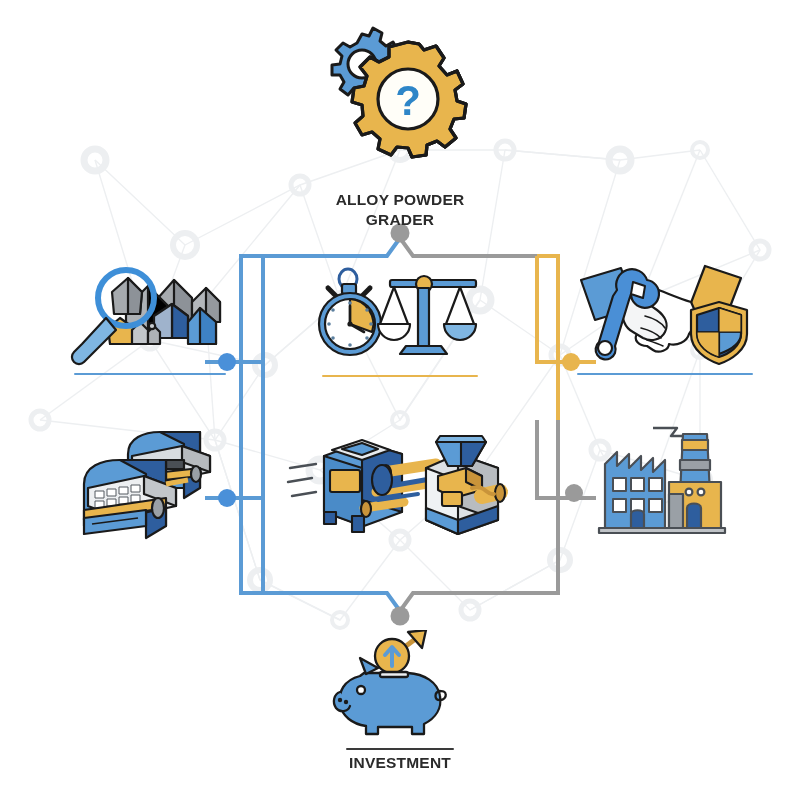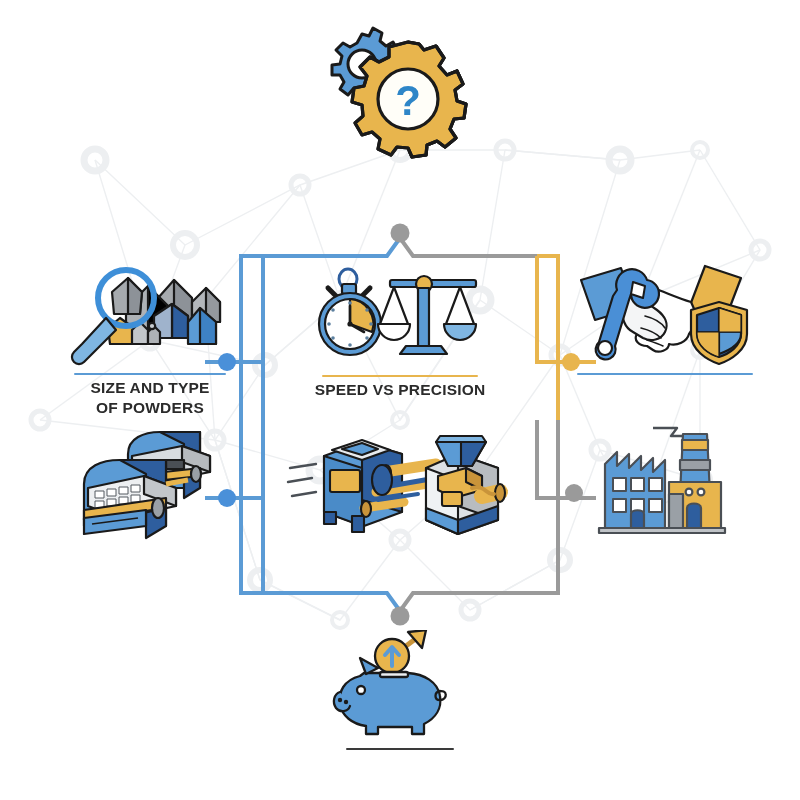--- a/index.html
+++ b/index.html
@@ -156,20 +156,21 @@
             <path fill="none" stroke="#1A1A1A" stroke-width="3.2" d="M0,-60 L11,-58 L16,-52 L28,-56 L36,-44 L31,-36 L39,-27 L49,-31 L55,-18
                      L47,-12 L49,-1 L58,2 L56,16 L46,17 L42,27 L48,36 L37,45 L29,39 L19,43
                      L18,53 L4,55 L0,46 L-11,45 L-17,53 L-30,47 L-28,37 L-36,30 L-46,33
                      L-53,21 L-45,14 L-46,3 L-56,0 L-54,-14 L-44,-16 L-41,-26 L-48,-35
                      L-38,-45 L-29,-40 L-19,-45 L-19,-55 Z"></path>
             <circle cx="0" cy="-3" r="30" fill="#FFFEF8"></circle>
           </g>
           <text x="0" y="13" text-anchor="middle" font-family="'Liberation Sans',sans-serif" font-size="42" font-weight="700" fill="#2E86C8">?</text>
         </g>
       </svg>
+      <div class="label" style="left:0;top:170px;width:200px;font-size:15.5px;">ALLOY POWDER GRADER</div>
     </div>
 
     <div class="node" style="left:60px;top:258px;width:180px;height:150px;">
       <svg width="172" height="110" viewBox="0 0 172 110" style="position:absolute;left:6px;top:0;">
         <g stroke="#1A1A1A" stroke-width="2.2" stroke-linejoin="round">
 
           <path d="M92 40 L108 22 L126 40 L126 62 L92 62 Z" fill="#A6AAAE"></path>
           <path d="M108 22 L126 40 L126 62 L108 62 Z" fill="#8D9298"></path>
           <path d="M126 44 L140 30 L154 44 L154 64 L126 64 Z" fill="#B3B7BB"></path>
           <path d="M140 30 L154 44 L154 64 L140 64 Z" fill="#95999E"></path>
@@ -193,22 +194,20 @@
           <circle cx="60" cy="40" r="28" fill="none" stroke="#1A1A1A" stroke-width="2.4"></circle>
           <circle cx="60" cy="40" r="28" fill="none" stroke="#3E8FD8" stroke-width="6"></circle>
 
           <path d="M46 34 L62 20 L76 34 L74 56 L48 56 Z" fill="#A6AAAE"></path>
           <path d="M62 20 L76 34 L74 56 L62 56 Z" fill="#8D9298"></path>
 
           <path d="M40 60 L16 86 L8 94 A7 7 0 0 0 18 104 L26 96 L50 72 Z" fill="#7FB6E2"></path>
         </g>
       </svg>
       <div class="rule" style="left:14px;top:115px;width:152px;background:#5B9BD5;"></div>
-      <div class="label" style="left:0;top:120px;width:180px;font-size:15.5px;">SIZE AND TYPE
-OF POWDERS</div>
 
       <svg width="160" height="130" viewBox="0 0 160 130" style="position:absolute;left:8px;top:168px;">
         <g stroke="#1A1A1A" stroke-width="2.2" stroke-linejoin="round">
 
           <path d="M60 28 C60 12 76 6 92 6 L132 6 L132 62 L60 62 Z" fill="#5B9BD5"></path>
           <path d="M92 6 L132 6 L132 62 L116 72 L116 18 Z" fill="#2E5E9E"></path>
           <path d="M64 30 L114 20 L142 30 L142 46 L92 56 L64 46 Z" fill="#D8DCE0"></path>
           <path d="M114 20 L142 30 L142 46 L114 36 Z" fill="#B6BABE"></path>
           <rect x="70" y="34" width="46" height="9" fill="#4A4F55"></rect>
           <path d="M60 50 L132 42 L132 50 L60 58 Z" fill="#E8B54D"></path>
@@ -269,21 +268,20 @@
           <path d="M88 92 L135 92 L129 84 L94 84 Z" fill="#5B9BD5"></path>
 
           <path d="M82 25 L68 62 L96 62 Z" fill="#FFFFFF"></path>
           <path d="M66 62 A16 16 0 0 0 98 62 Z" fill="#FFFFFF"></path>
 
           <path d="M148 25 L134 62 L162 62 Z" fill="#FFFFFF"></path>
           <path d="M132 62 A16 16 0 0 0 164 62 Z" fill="#7FB6E2"></path>
         </g>
       </svg>
       <div class="rule" style="left:22px;top:113px;width:156px;background:#E8B54D;"></div>
-      <div class="label" style="left:0;top:118px;width:200px;font-size:15.5px;">SPEED VS PRECISION</div>
 
       <svg width="226" height="130" viewBox="0 0 226 130" style="position:absolute;left:-14px;top:158px;">
         <g stroke="#1A1A1A" stroke-width="2.1" stroke-linejoin="round" stroke-linecap="round">
 
           <g stroke="#4A4F55" stroke-width="2.4">
             <path d="M4 48 L30 44"></path>
               <path d="M2 62 L26 58"></path>
               <path d="M6 76 L30 72"></path>
           </g>
 
@@ -418,16 +416,17 @@
           <circle cx="16" cy="72" r="2.2" fill="#1A1A1A" stroke="none"></circle>
 
           <circle cx="31" cy="60" r="4" fill="#FFFFFF"></circle>
 
           <rect x="50" y="42" width="28" height="5" rx="2" fill="#EDEFF1"></rect>
 
           <path d="M108 62 C118 58 118 70 110 70 C104 70 104 62 110 61" fill="none"></path>
         </g>
       </svg>
       <div class="rule" style="left:26px;top:118px;width:108px;background:#3A3A3A;"></div>
+      <div class="label" style="left:0;top:123px;width:160px;font-size:15.5px;">INVESTMENT</div>
     </div>
 
   </div>
 </div>
 
 </body></html>

